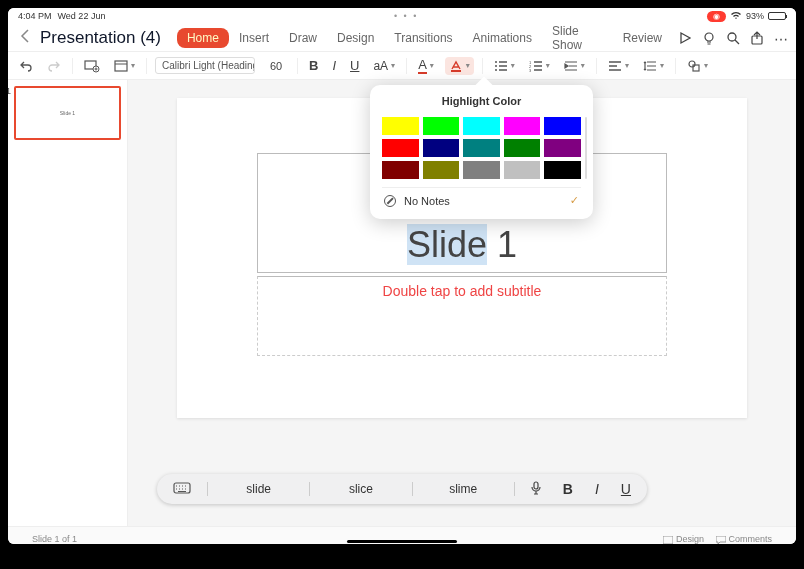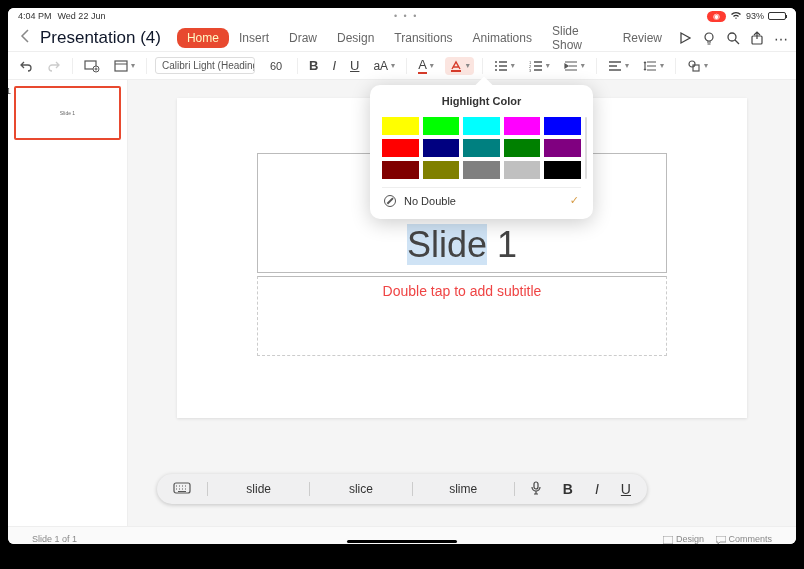--- a/index.html
+++ b/index.html
@@ -330,18 +330,18 @@
       <div class="swatch" style="background: rgb(0, 128, 0);"></div>
       <div class="swatch" style="background: rgb(128, 0, 128);"></div>
       <div class="swatch" style="background: rgb(128, 0, 0);"></div>
       <div class="swatch" style="background: rgb(128, 128, 0);"></div>
       <div class="swatch" style="background: rgb(128, 128, 128);"></div>
       <div class="swatch" style="background: rgb(192, 192, 192);"></div>
       <div class="swatch" style="background: rgb(0, 0, 0);"></div>
     </div>
   <div class="no-color-row">
     <span class="no-color-icon"></span>
-    <span>No Double</span>
+    <span>No Notes</span>
     <span class="check">✓</span>
   </div>
 </div>
 
 <div class="home-ind"></div>
 
 </body></html>

